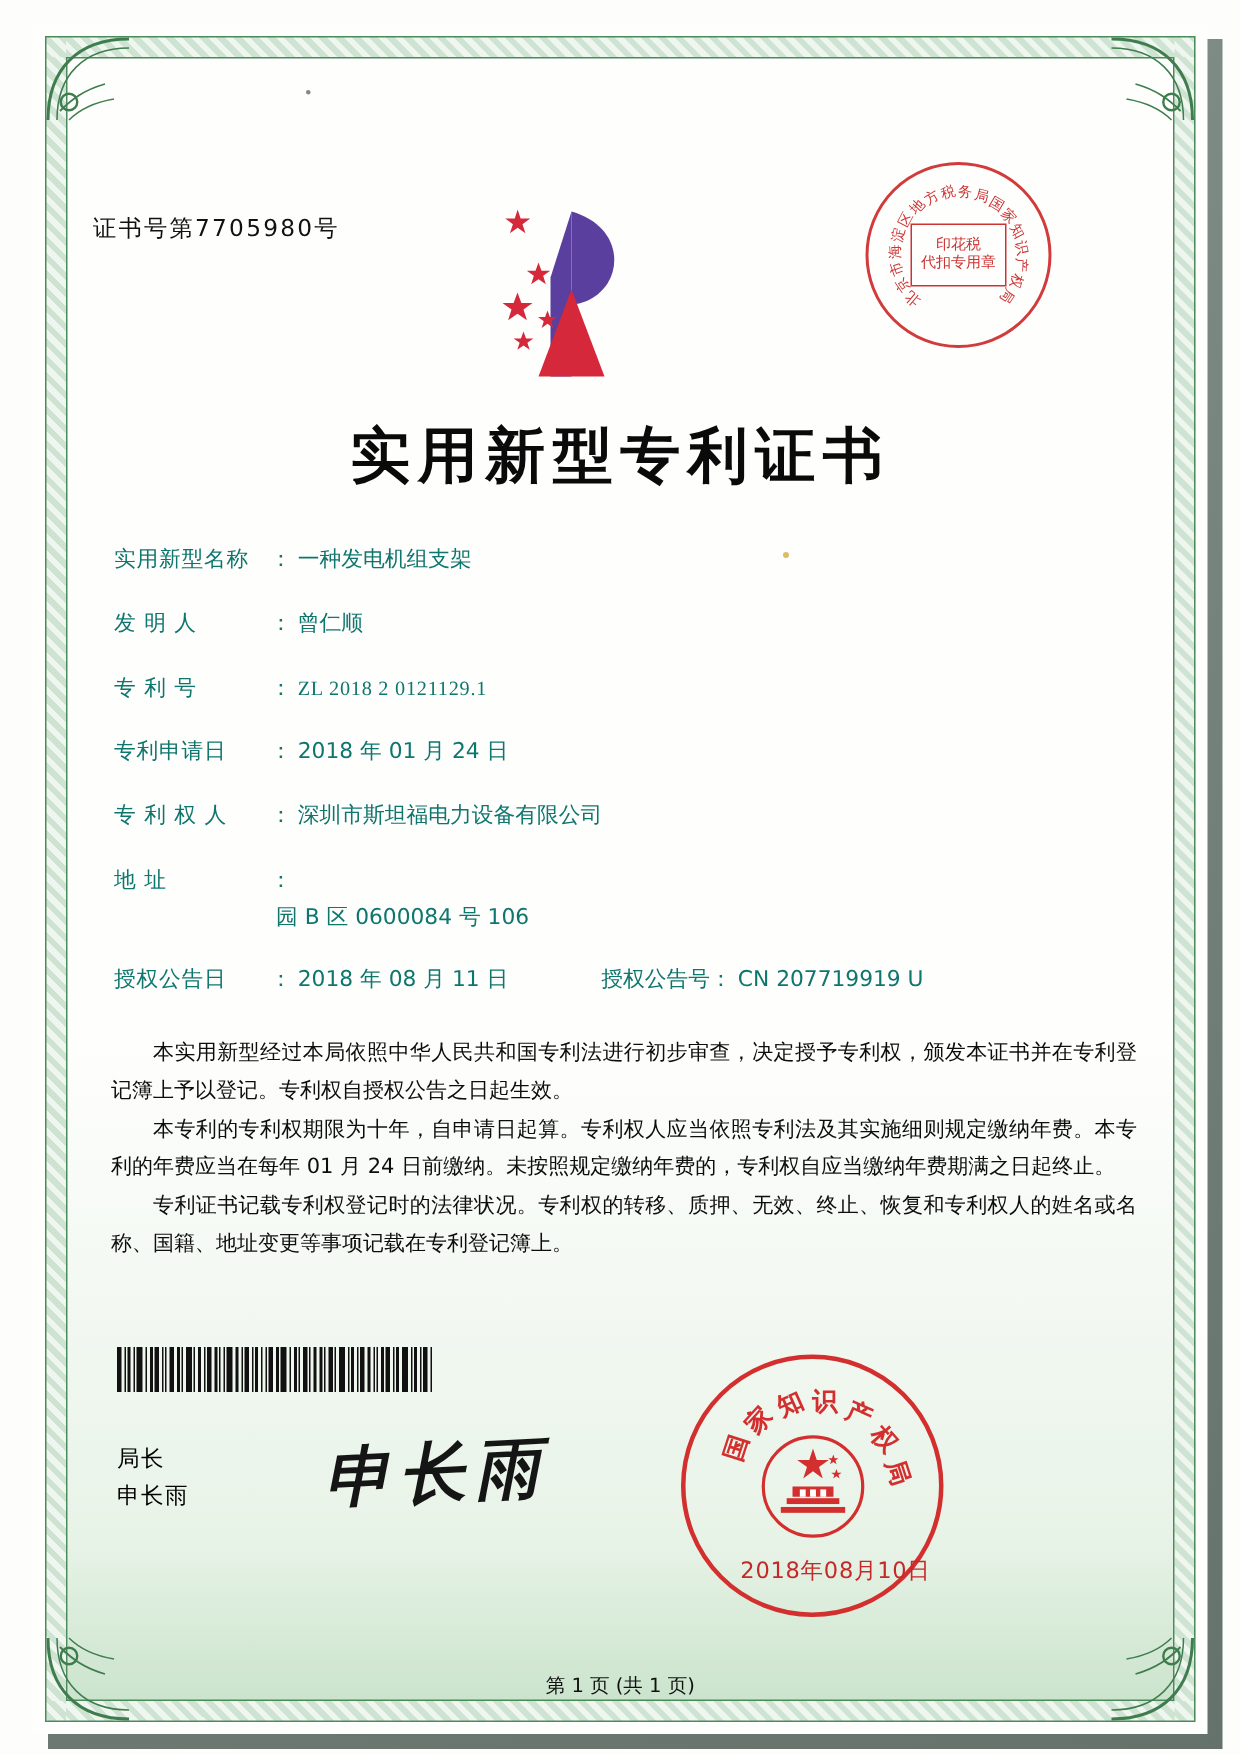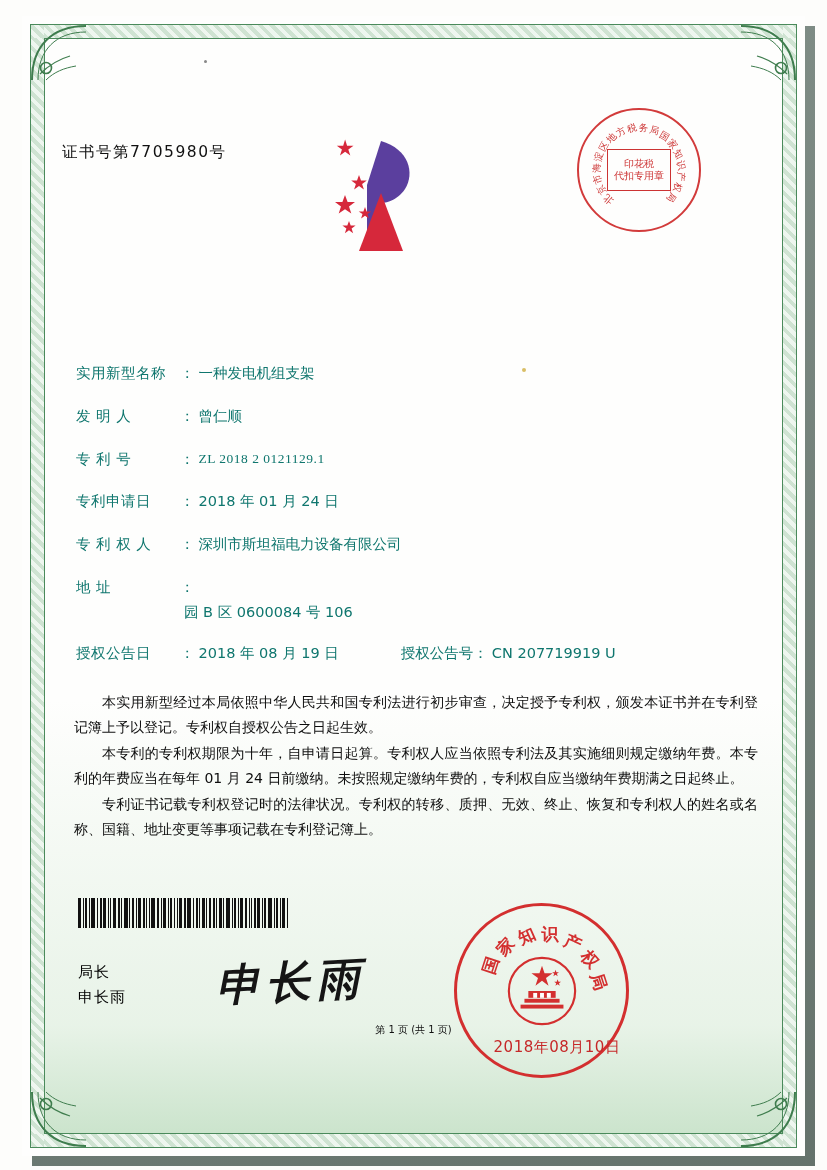--- a/index.html
+++ b/index.html
@@ -286,24 +286,24 @@
     left: 418px; top: 1000px;
     width: 190px;
     text-align: center;
     font-size: 15px;
     color: #c62828;
     letter-spacing: .5px;
   }
 
   .page-foot {
     position: absolute;
-    left: 0; top: 985px;
+    left: 0; top: 1077px;
     width: 739px;
     text-align: center;
-    font-size: 10px;
+    font-size: 13px;
     color: #111;
   }
 
   .dot-mark {
     position: absolute;
     left: 478px; top: 330px;
     width: 4px; height: 4px;
     border-radius: 50%;
     background: #c9a227;
     opacity: .7;
@@ -397,20 +397,21 @@
           <span style="transform: rotate(92.5deg) translate(0px, -48px) rotate(0deg); font-size: 9.5px;">产</span>
           <span style="transform: rotate(108deg) translate(0px, -48px) rotate(0deg); font-size: 9.5px;">权</span>
           <span style="transform: rotate(123.5deg) translate(0px, -48px) rotate(0deg); font-size: 9.5px;">局</span>
         </div>
       <div class="inner-box">
         <div>印花税</div>
         <div>代扣专用章</div>
       </div>
     </div>
 
+    <div class="main-title">实用新型专利证书</div>
 
     <div class="dot-mark"></div>
 
     <div class="fields">
 
       <div class="field-row">
         <div class="field-label">实用新型名称</div>
         <div class="field-colon">：</div>
         <div class="field-value">一种发电机组支架</div>
       </div>
@@ -443,21 +444,21 @@
 
       <div class="field-row">
         <div class="field-label">地      址</div>
         <div class="field-colon">：</div>
       </div>
       <div class="addr-second">园 B 区 0600084 号 106</div>
 
       <div class="field-row two-col">
         <div class="field-label">授权公告日</div>
         <div class="field-colon">：</div>
-        <div>2018 年 08 月 19 日</div>
+        <div>2018 年 08 月 11 日</div>
         <div class="col-right">授权公告号</div>
         <div class="field-colon">：</div>
         <div>CN 207719919 U</div>
       </div>
 
     </div>
 
     <div class="paragraphs">
       <p>本实用新型经过本局依照中华人民共和国专利法进行初步审查，决定授予专利权，颁发本证书并在专利登记簿上予以登记。专利权自授权公告之日起生效。</p>
       <p>本专利的专利权期限为十年，自申请日起算。专利权人应当依照专利法及其实施细则规定缴纳年费。本专利的年费应当在每年 01 月 24 日前缴纳。未按照规定缴纳年费的，专利权自应当缴纳年费期满之日起终止。</p>

